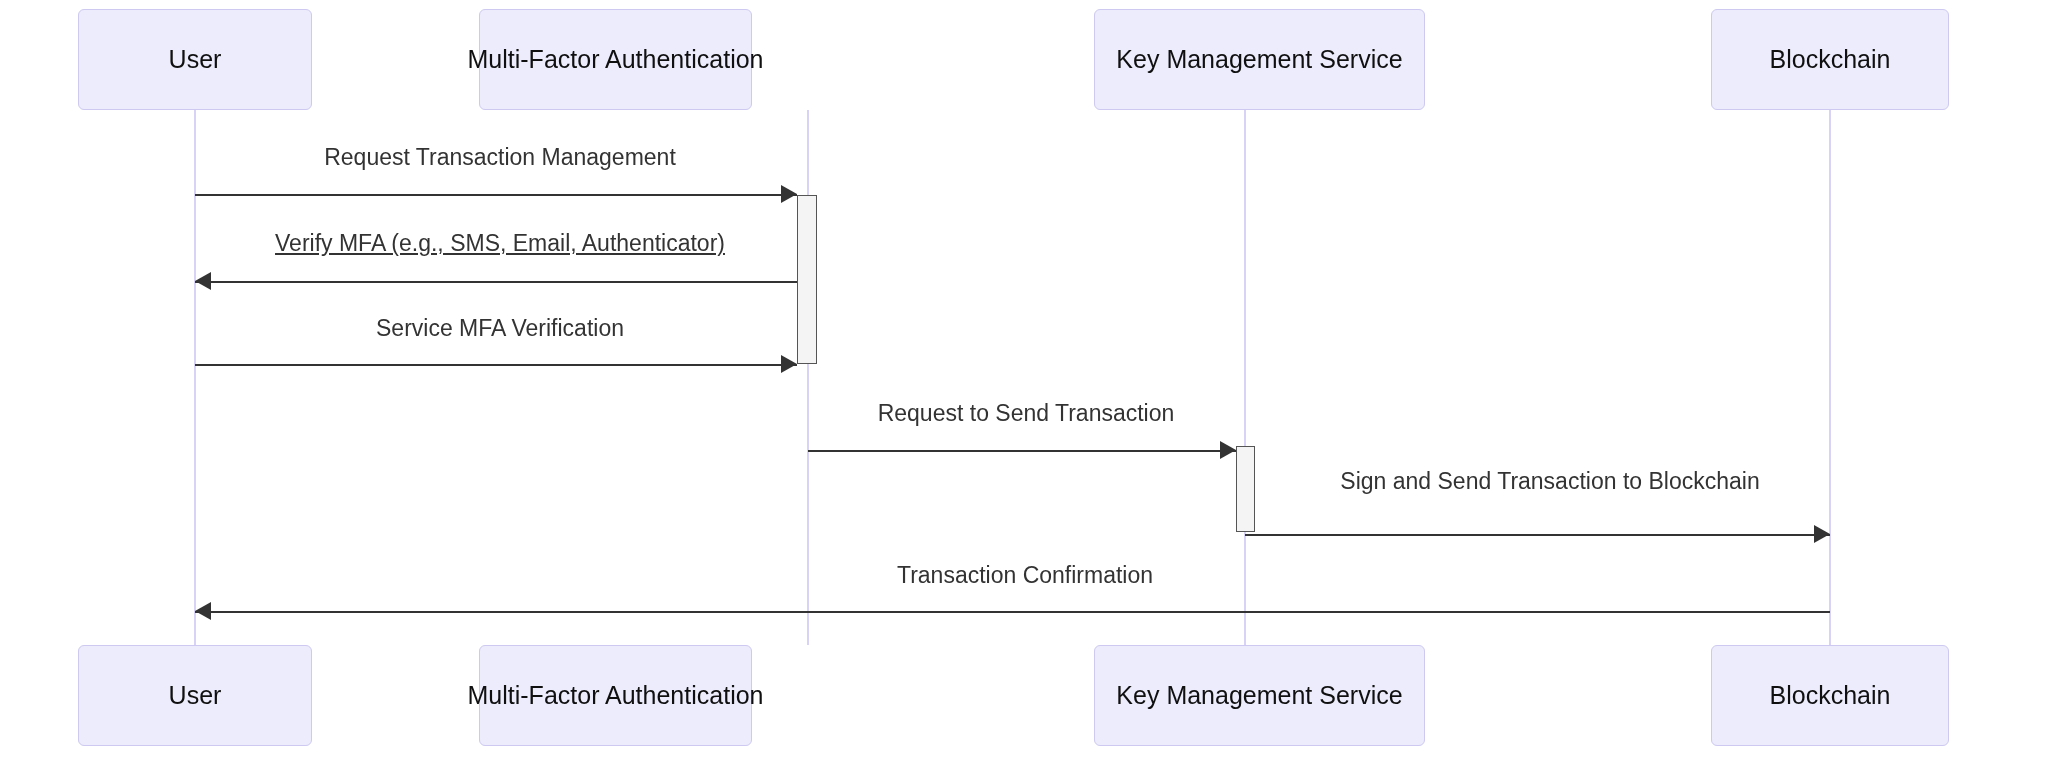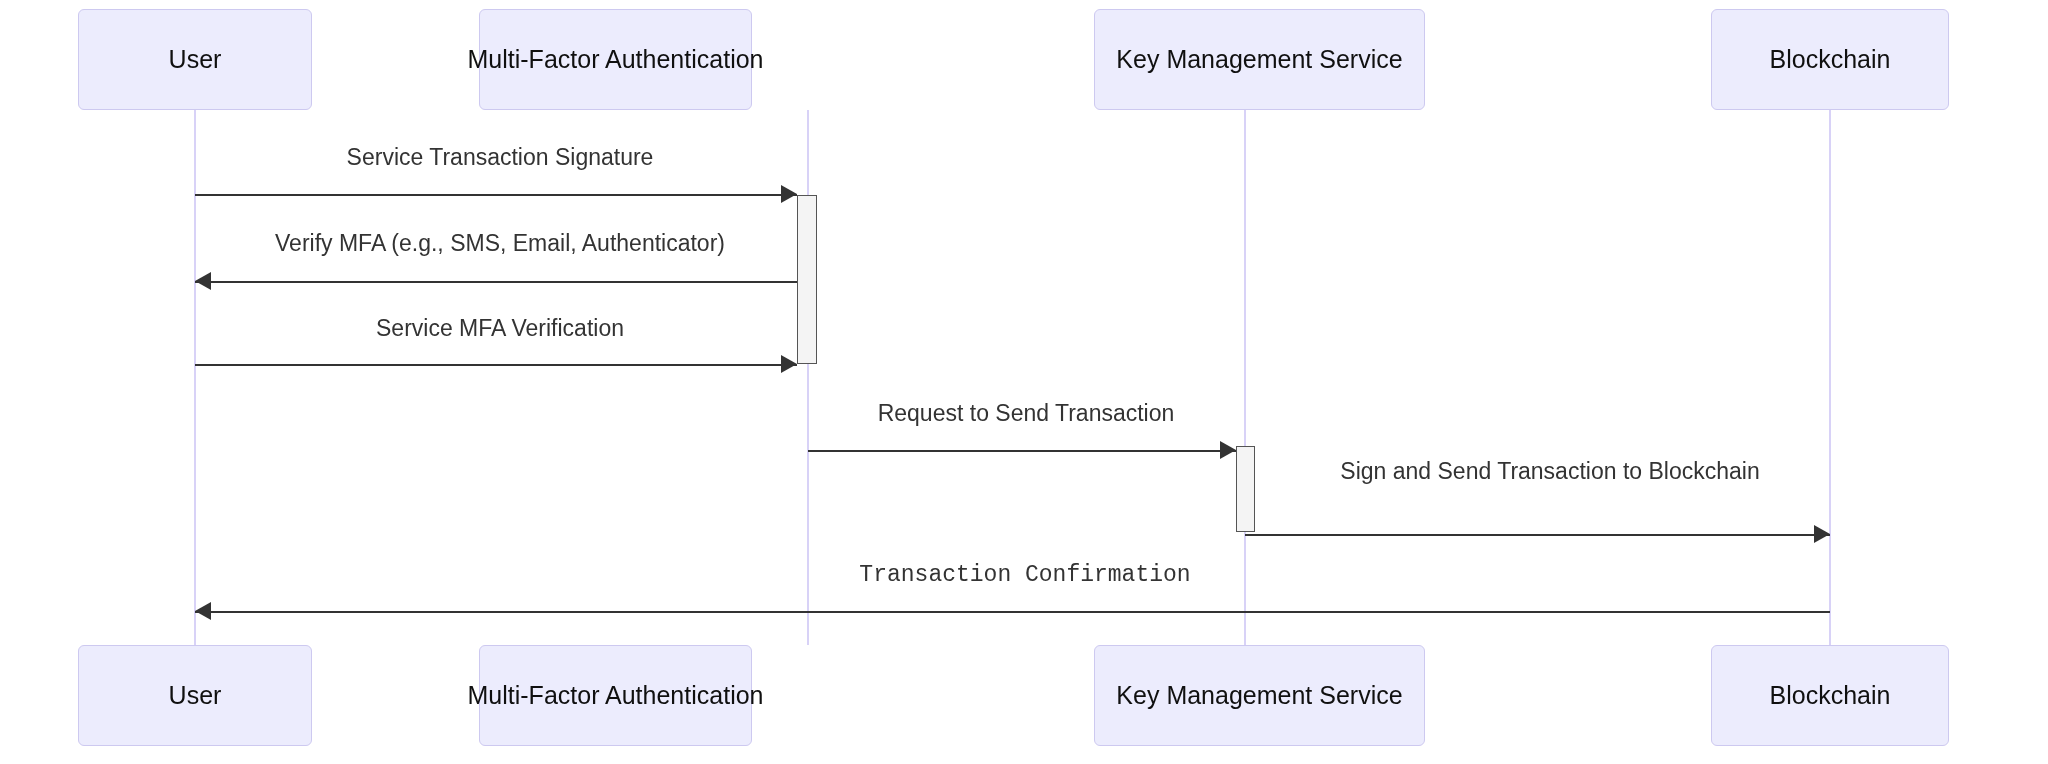--- a/index.html
+++ b/index.html
@@ -83,29 +83,29 @@
     <div class="actor-box" style="left: 1094px; width: 331px; top: 645px; height: 101px;">
       <span class="actor-label">Key Management Service</span>
     </div>
     <div class="actor-box" style="left: 1711px; width: 238px; top: 645px; height: 101px;">
       <span class="actor-label">Blockchain</span>
     </div>
     <div class="activation" style="left: 797px; top: 195px; width: 20px; height: 169px;"></div>
     <div class="activation" style="left: 1236px; top: 446px; width: 19px; height: 86px;"></div>
     <div class="msg-line" style="left: 195px; width: 602px; top: 193.9px;"></div>
     <div class="arrow-head right" style="top: 185px; left: 781px;"></div>
-    <div class="msg-label" style="left: 500px; top: 146px;">Service Transaction Signature</div>
+    <div class="msg-label" style="left: 500px; top: 146px;">Request Transaction Management</div>
     <div class="msg-line" style="left: 195px; width: 602px; top: 280.9px;"></div>
     <div class="arrow-head left" style="top: 272px; left: 195px;"></div>
-    <div class="msg-label" style="left: 500px; top: 232px;">Verify MFA (e.g., SMS, Email, Authenticator)</div>
+    <div class="msg-label" style="left: 500px; top: 232px; text-decoration: underline;">Verify MFA (e.g., SMS, Email, Authenticator)</div>
     <div class="msg-line" style="left: 195px; width: 602px; top: 363.9px;"></div>
     <div class="arrow-head right" style="top: 355px; left: 781px;"></div>
     <div class="msg-label" style="left: 500px; top: 317px;">Service MFA Verification</div>
     <div class="msg-line" style="left: 808px; width: 428px; top: 449.9px;"></div>
     <div class="arrow-head right" style="top: 441px; left: 1220px;"></div>
     <div class="msg-label" style="left: 1026px; top: 402px;">Request to Send Transaction</div>
     <div class="msg-line" style="left: 1245px; width: 585px; top: 533.9px;"></div>
     <div class="arrow-head right" style="top: 525px; left: 1814px;"></div>
-    <div class="msg-label" style="left: 1550px; top: 460px;">Sign and Send Transaction to Blockchain</div>
+    <div class="msg-label" style="left: 1550px; top: 470px;">Sign and Send Transaction to Blockchain</div>
     <div class="msg-line" style="left: 195px; width: 1635px; top: 610.9px;"></div>
     <div class="arrow-head left" style="top: 602px; left: 195px;"></div>
-    <div class="msg-label" style="left: 1025px; top: 564px; font-family: Liberation Mono, monospace;">Transaction Confirmation</div>
+    <div class="msg-label" style="left: 1025px; top: 564px;">Transaction Confirmation</div>
   </div>
 
 </body></html>

